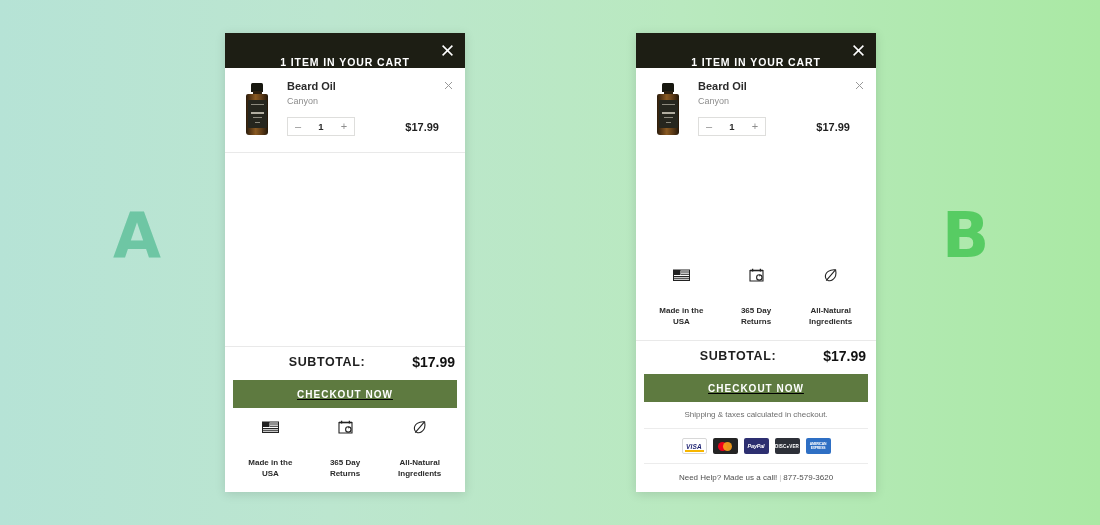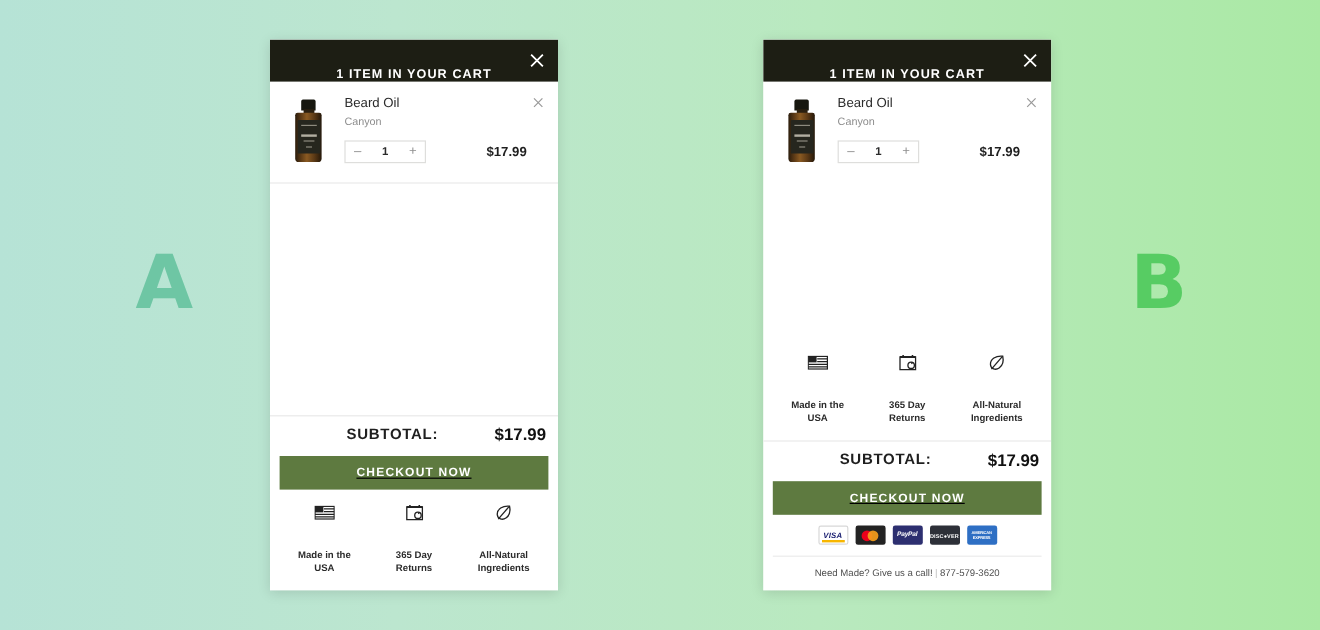--- a/index.html
+++ b/index.html
@@ -167,21 +167,21 @@
   .bottle-label i.l4 { top: 22px; width: 5px; left: 7px; }
 
   .item-details {
     flex: 1 1 auto;
     padding-left: 10px;
     padding-right: 14px;
     min-width: 0;
   }
   .item-title {
     font-size: 11px;
-    font-weight: 400;
+    font-weight: 700;
     color: #2b2b2b;
     line-height: 1.2;
   }
   .item-variant {
     font-size: 9px;
     color: #8d8d8d;
     margin-top: 3px;
   }
   .item-bottom-row {
     display: flex;
@@ -561,20 +561,21 @@
 
   <div class="subtotal-row">
     <span class="subtotal-label">SUBTOTAL:</span>
     <span class="subtotal-value">$17.99</span>
   </div>
 
   <div class="checkout-wrap">
     <button class="checkout-btn">CHECKOUT NOW</button>
   </div>
 
+  <div class="shipping-note">Shipping &amp; taxes calculated in checkout.</div>
 
   <div class="payment-row">
     <span class="pay-card pay-visa">
       <span class="visa-text">VISA</span>
       <span class="visa-bar"></span>
     </span>
     <span class="pay-card pay-mc">
       <span class="mc-left"></span>
         <span class="mc-right"></span>
     </span>
@@ -584,15 +585,15 @@
     <span class="pay-card pay-disc">
       <span class="disc-text">DISC●VER</span>
     </span>
     <span class="pay-card pay-amex">
       <span class="amex-text" style="white-space:pre-line">AMERICAN
 EXPRESS</span>
     </span>
   </div>
 
   <div class="help-row">
-    <span>Need Made? Give us a call!</span><span class="help-sep">|</span><span>877-579-3620</span>
+    <span>Need Help? Made us a call!</span><span class="help-sep">|</span><span>877-579-3620</span>
   </div>
 </div>
 
 </body></html>

